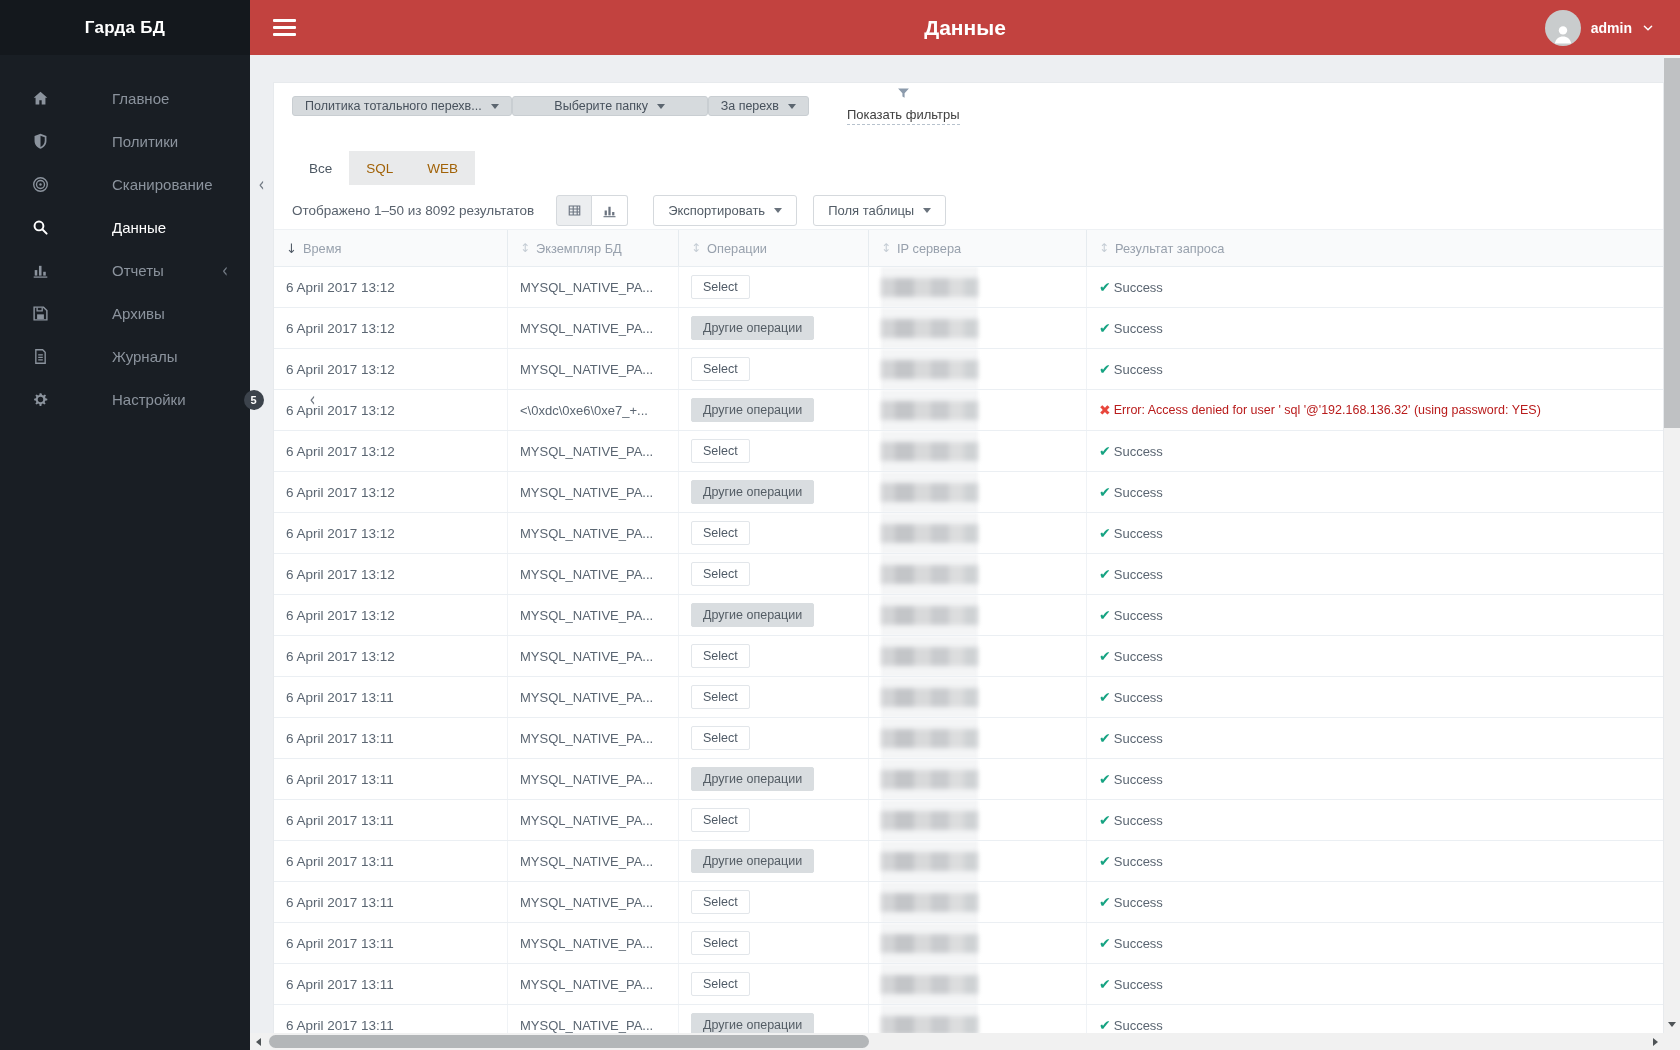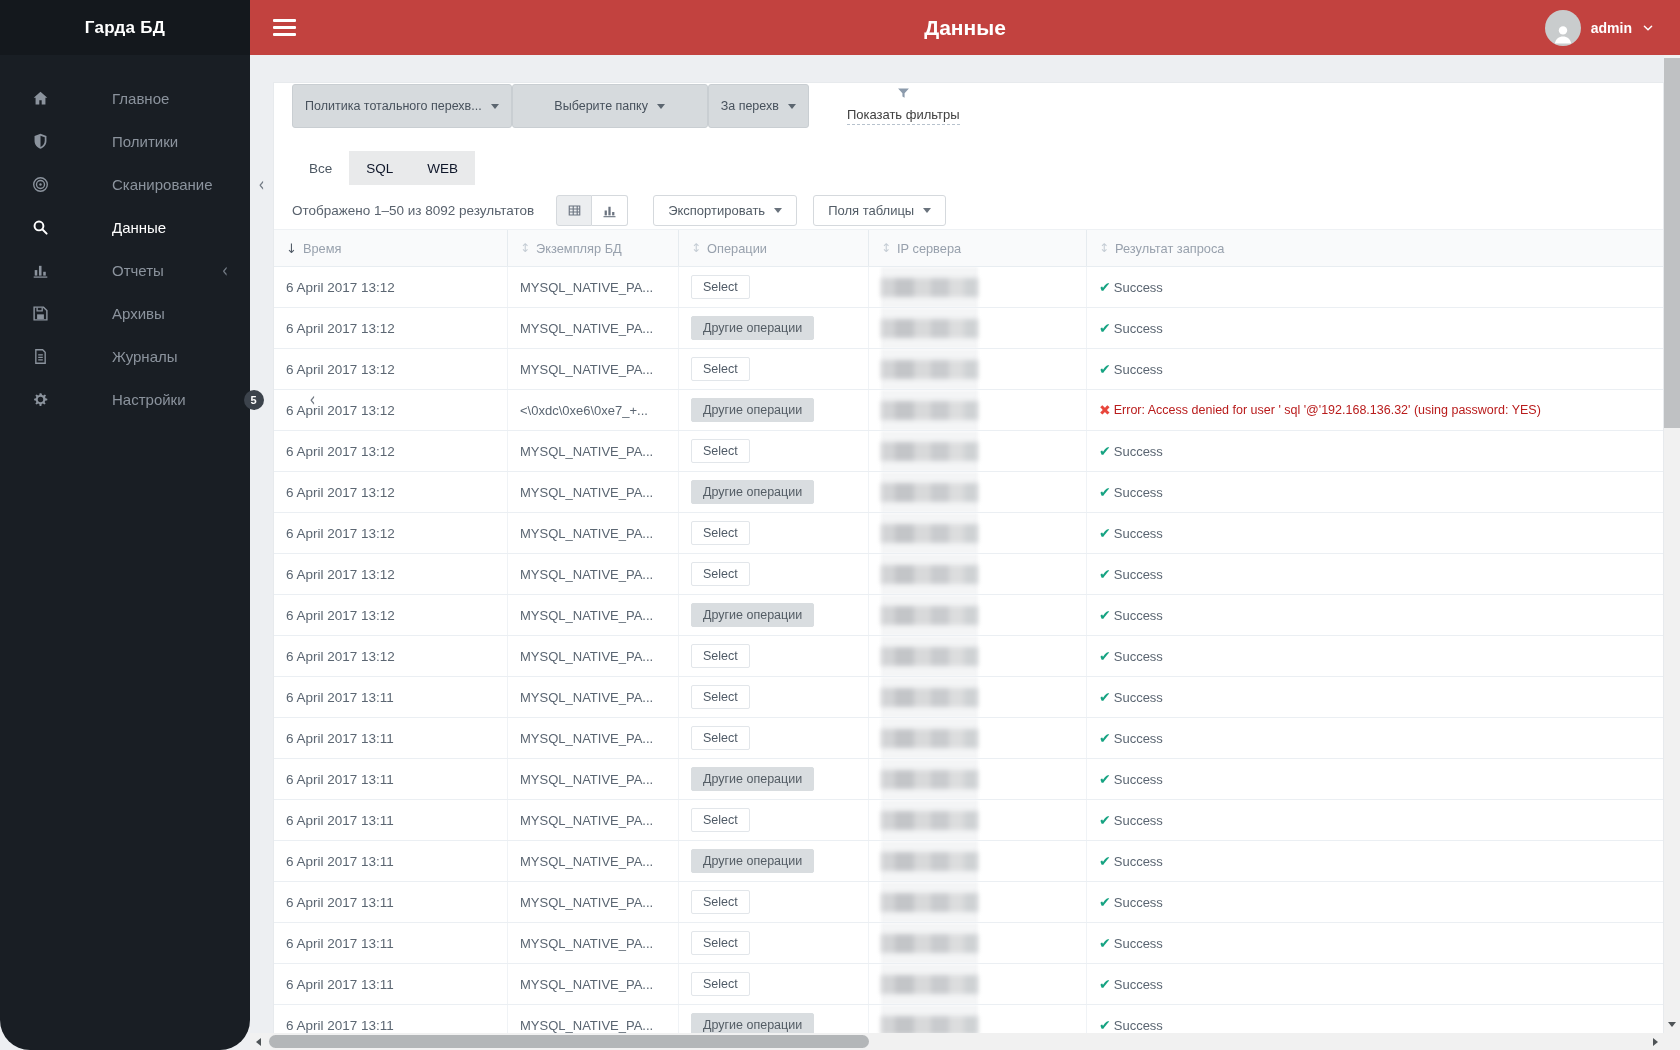--- a/index.html
+++ b/index.html
@@ -1,20 +1,20 @@
 <!DOCTYPE html>
 <html><head>
 <meta charset="utf-8">
 <style>
   * { box-sizing: border-box; margin: 0; padding: 0; }
   html,body { width:1680px; height:1050px; overflow:hidden; }
   body { font-family:"Liberation Sans", sans-serif; background:#edeff2; position:relative; }
 
   
-  .sidebar { position:absolute; left:0; top:0; width:250px; height:1050px; background:#191e24; z-index:5;border-radius:30px; }
+  .sidebar { position:absolute; left:0; top:0; width:250px; height:1050px; background:#191e24; z-index:5; }
   .logo { height:55px; display:flex; align-items:center; justify-content:center; color:#fff;
           font-size:17px; font-weight:bold; letter-spacing:.3px; background:#14181d; }
   .nav { padding-top:22px; }
   .nav-item { height:43px; display:flex; align-items:center; padding:0 22px 0 30px;
               color:#8b939d; font-size:15px; cursor:pointer;gap:46px; }
   .nav-item.active { color:#fff; }
   .nav-icon { width:21px; height:20px; margin-right:15px; display:flex; align-items:center; justify-content:center; flex:none; }
   .nav-icon svg { width:17px; height:17px; }
   .nav-label { white-space:nowrap; }
   .nav-badge { margin-left:12px; background:#3c434c; color:#fff; font-size:11px; font-weight:bold;
@@ -31,31 +31,31 @@
   .avatar { width:36px; height:36px; border-radius:50%; background:#c9cccd; display:flex; align-items:end; justify-content:center; overflow:hidden; }
   .avatar svg { width:24px; height:24px; }
   .user-name { font-size:14px; font-weight:bold; }
   .user-caret svg { width:12px; height:12px; display:block; }
 
   
   .panel { position:absolute; left:273px; top:82px; width:1391px; height:980px; background:#fff;
            border:1px solid #e7eaed; border-bottom:none; }
 
   .filters { margin:8px 0 0 18px; height:30px; display:flex; align-items:center; }
-  .gbtn { background:#d6dadd; border:1px solid #c9ced2; border-radius:3px; height:44px; padding:0 12px;
+  .gbtn { background:#d6dadd; border:1px solid #c9ced2; border-radius:3px; height:20px; padding:0 12px;
           font-size:12.5px; color:#47515c; display:inline-flex; align-items:center; gap:9px; cursor:pointer; white-space:nowrap; }
   .gbtn + .gbtn { }
   .gbtn.folder { min-width:196px; justify-content:center; }
   .caret { width:0; height:0; border-left:4px solid transparent; border-right:4px solid transparent; border-top:5px solid #5c6670; }
   .link-filters { display:flex; align-items:center; gap:7px; color:#404040; font-size:13px; margin-left:38px; cursor:pointer;flex-direction:column; }
   .link-filters svg { width:13px; height:13px; }
   .lf-text { border-bottom:1px dashed #b7c2cd; padding-bottom:2px; }
 
   .tabs { display:flex; margin:30px 0 0 18px; height:34px; }
-  .tab { padding:0 17px; display:flex; align-items:center; font-size:13.5px; background:#e9eaeb; color:#0f172a; cursor:pointer; }
+  .tab { padding:0 17px; display:flex; align-items:center; font-size:13.5px; background:#e9eaeb; color:#a16207; cursor:pointer; }
   .tab.active { background:#fff; color:#4d5863; }
 
   .toolbar { display:flex; align-items:center; margin:10px 0 0 18px; height:31px; }
   .results-text { font-size:13.5px; color:#59626d; }
   .toggle-group { display:flex; margin-left:22px; }
   .tbtn { width:36px; height:31px; border:1px solid #d5d9dd; background:#fff; display:flex; align-items:center;
           justify-content:center; color:#6b7480; cursor:pointer; }
   .tbtn svg { width:15px; height:15px; }
   .tbtn.first { border-radius:3px 0 0 3px; background:#eceef0; }
   .tbtn.last { border-left:none; border-radius:0 3px 3px 0; }

